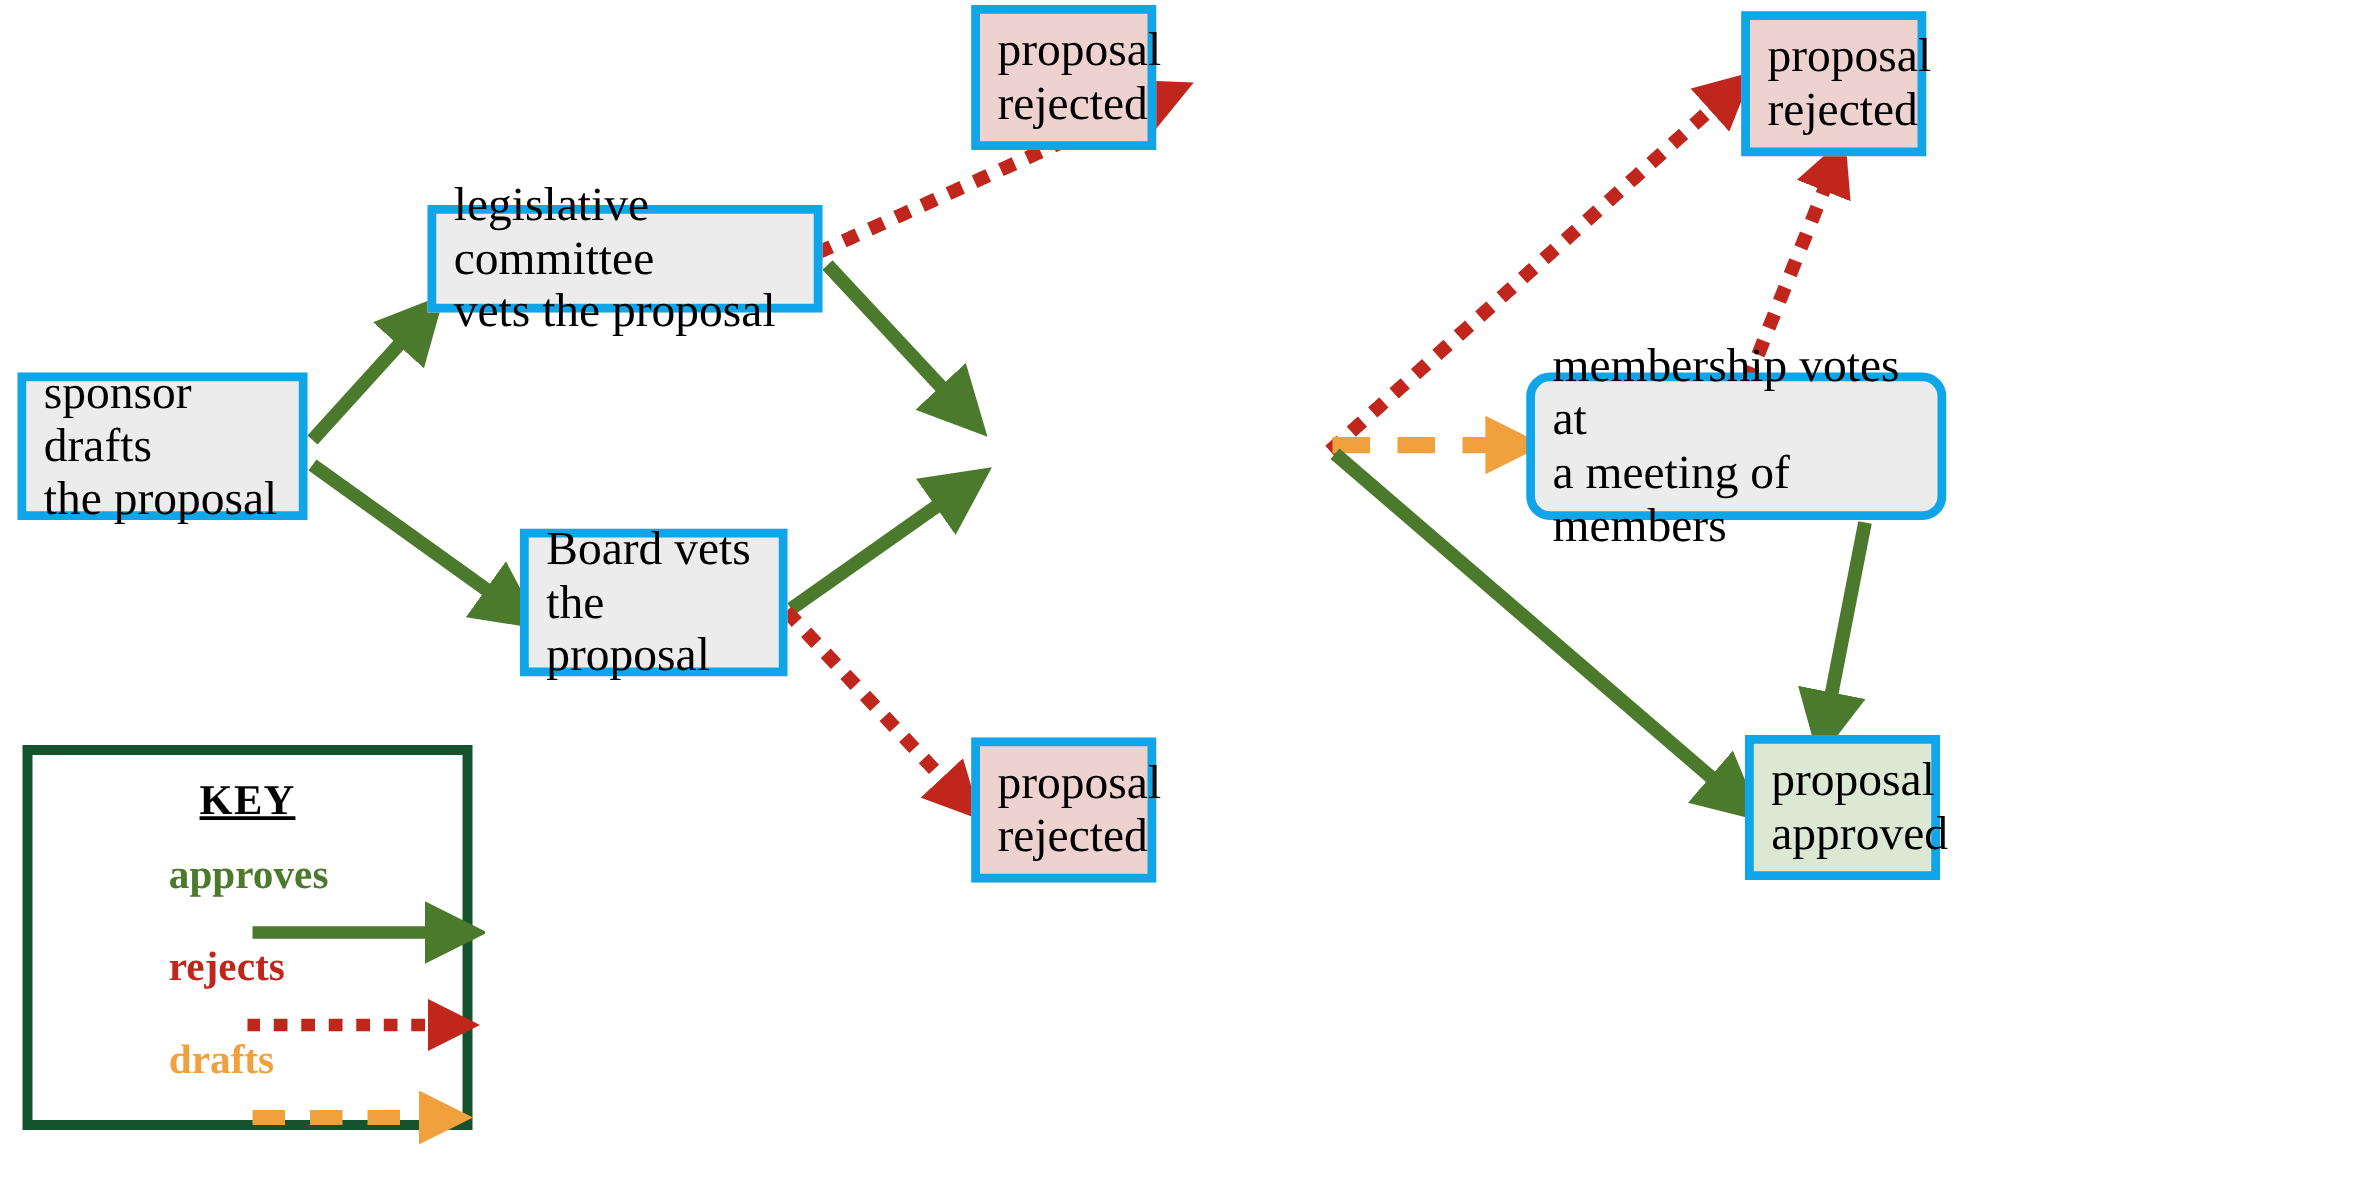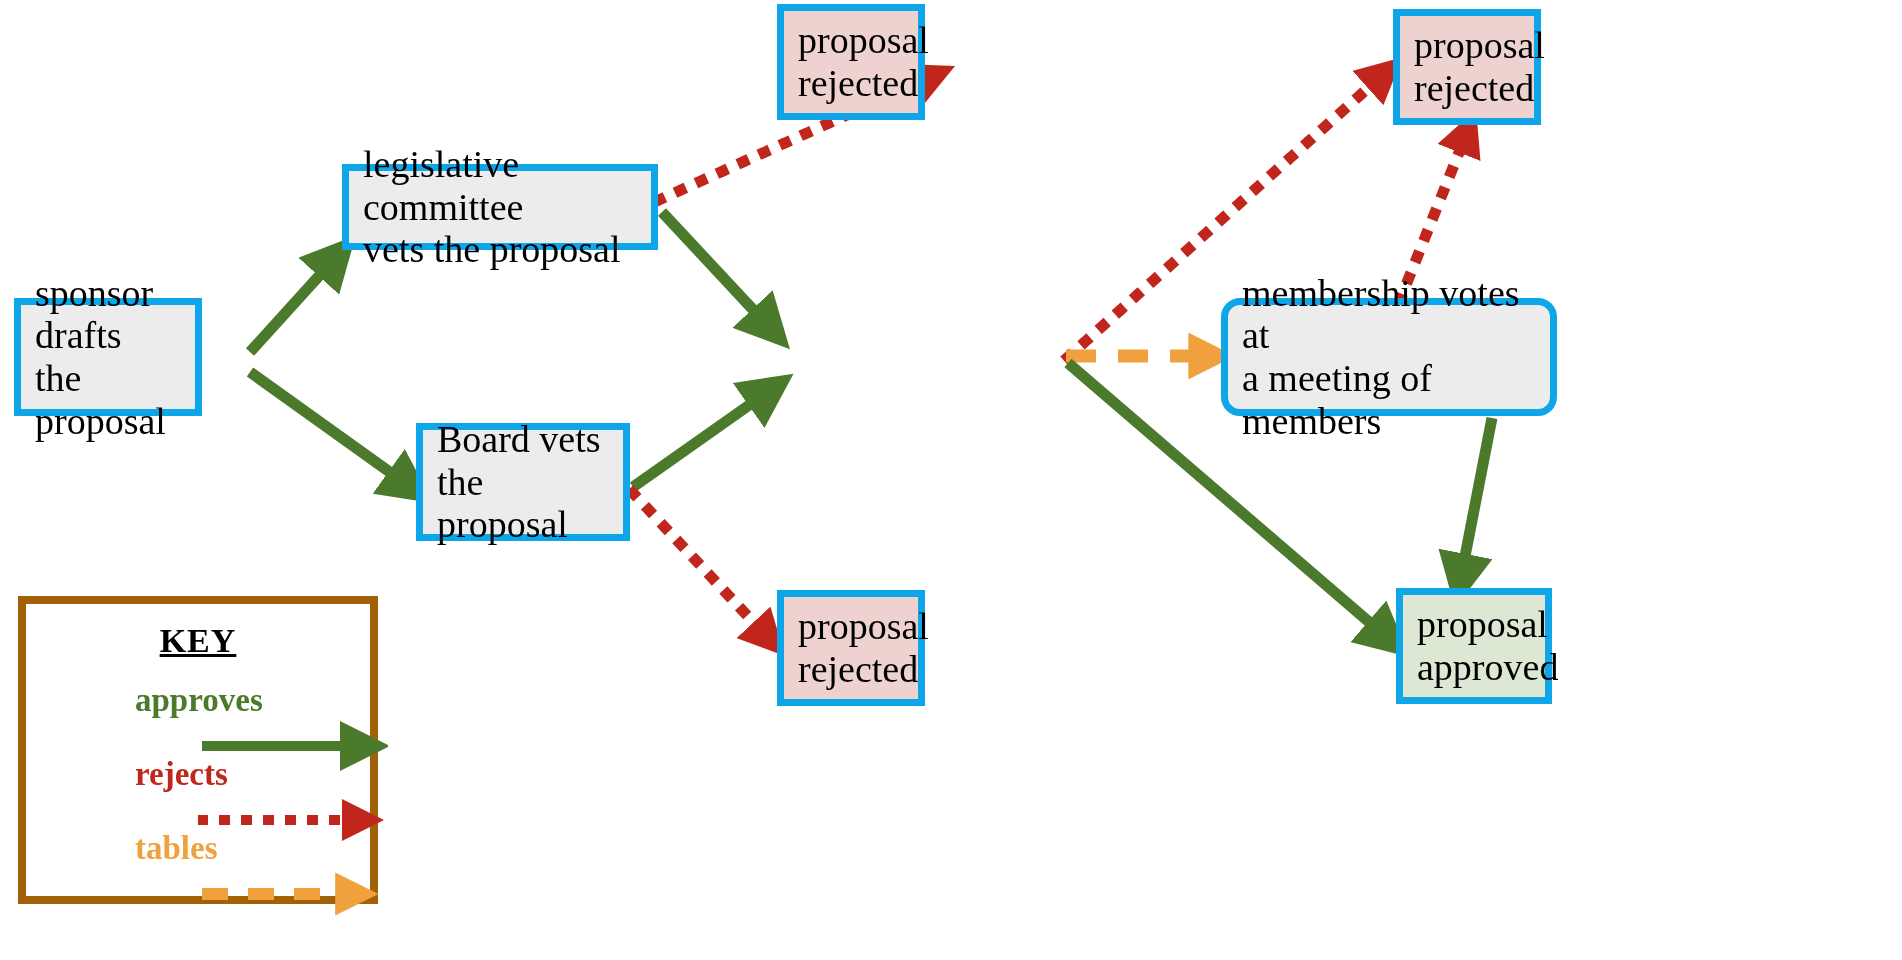--- a/index.html
+++ b/index.html
@@ -44,21 +44,21 @@
   .node.approved { background: #dde8d4; }
 
   
   #legend {
     position: absolute;
     left: 18px;
     top: 596px;
     width: 360px;
     height: 308px;
     box-sizing: border-box;
-    border: 8px solid #a16207;
+    border: 8px solid #14532d;
     background: #ffffff;
     z-index: 6;
   }
   #legend-title {
     text-align: center;
     margin-top: 18px;
     font-size: 34px;
     font-weight: bold;
     text-decoration: underline;
     font-family: "Liberation Serif", "DejaVu Serif", serif;
@@ -125,21 +125,21 @@
 
     <line x1="1066" y1="356" x2="1213" y2="356" stroke="#f1a03e" stroke-width="13" stroke-linecap="butt" stroke-dasharray="30 22" marker-end="url(#ah-orange)"></line>
 
     <line x1="1068" y1="363" x2="1390" y2="640" stroke="#4c7a2c" stroke-width="11" marker-end="url(#ah-green)"></line>
 
     <line x1="1400" y1="300" x2="1468" y2="130" stroke="#c0261c" stroke-width="11" stroke-linecap="square" stroke-dasharray="1 22" marker-end="url(#ah-red)"></line>
 
     <line x1="1492" y1="418" x2="1460" y2="582" stroke="#4c7a2c" stroke-width="11" marker-end="url(#ah-green)"></line>
   </svg>
 
-  <div class="node process" style="left:14px; top:298px; width:188px; height:118px;">
+  <div class="node process" style="left:14px; top:298px; width:232px; height:118px;">
     <div class="node-text">sponsor drafts
 the proposal</div>
   </div>
 
   <div class="node process" style="left:342px; top:140px; width:316px; height:86px;margin-top:24px;">
     <div class="node-text">legislative committee
 vets the proposal</div>
   </div>
 
   <div class="node process" style="left:416px; top:423px; width:214px; height:118px;">
@@ -198,21 +198,21 @@
             <marker id="lg-red" markerWidth="4.2" markerHeight="4.2" refX="2.2" refY="2.1" orient="auto" markerUnits="strokeWidth">
               <path d="M0,0 L4.2,2.1 L0,4.2 z" fill="#c0261c"></path>
             </marker>
           </defs>
           <line x1="4" y1="27" x2="166" y2="27" stroke="#c0261c" stroke-width="10" stroke-linecap="square" stroke-dasharray="1 21" marker-end="url(#lg-red)"></line>
         </svg>
       </div>
     </div>
 
     <div class="legend-row" id="row-tables">
-      <div class="lbl">tables</div>
+      <div class="lbl">drafts</div>
       <div class="sample">
         <svg width="190" height="54" viewBox="0 0 190 54" xmlns="http://www.w3.org/2000/svg">
           <defs>
             <marker id="lg-orange" markerWidth="3.6" markerHeight="3.6" refX="1.9" refY="1.8" orient="auto" markerUnits="strokeWidth">
               <path d="M0,0 L3.6,1.8 L0,3.6 z" fill="#f1a03e"></path>
             </marker>
           </defs>
           <line x1="4" y1="27" x2="160" y2="27" stroke="#f1a03e" stroke-width="12" stroke-linecap="butt" stroke-dasharray="26 20" marker-end="url(#lg-orange)"></line>
         </svg>
       </div>

